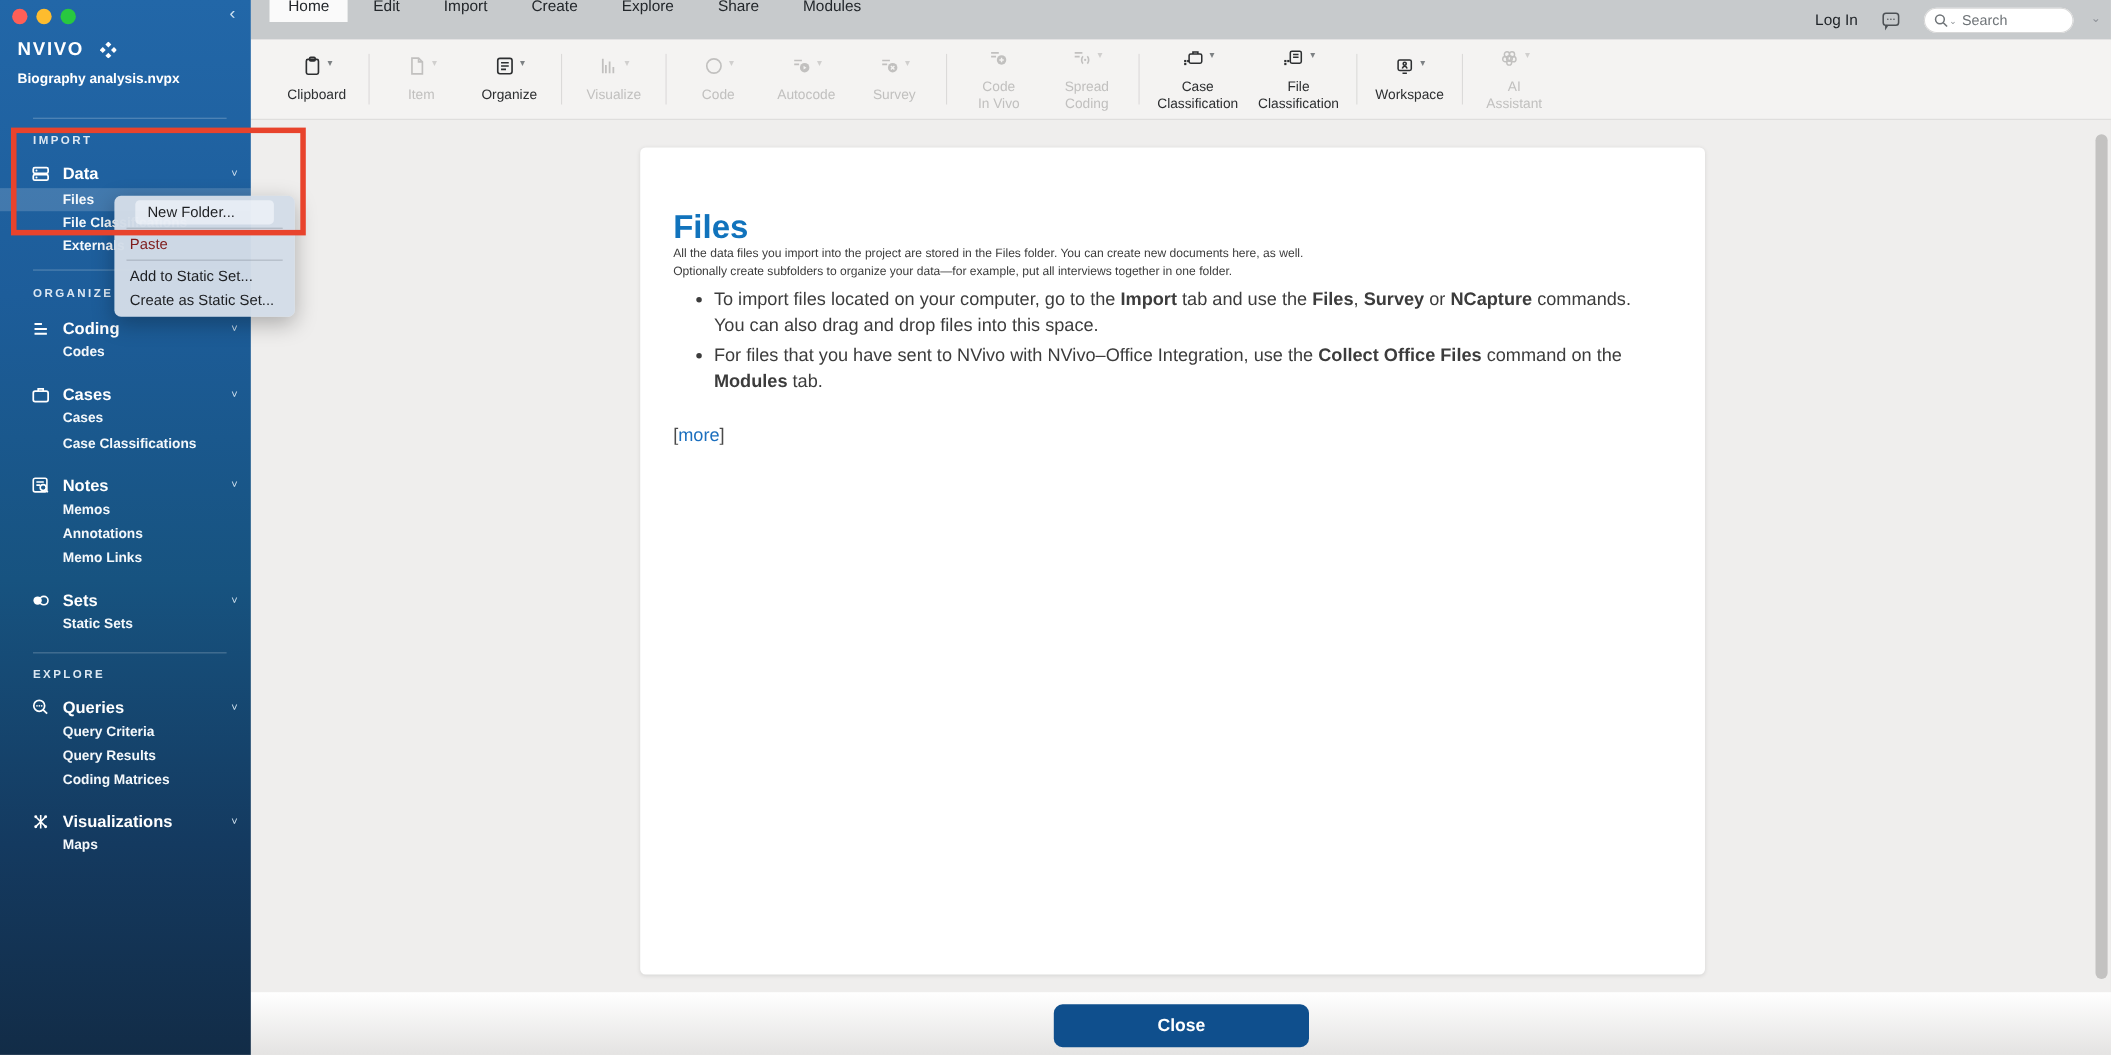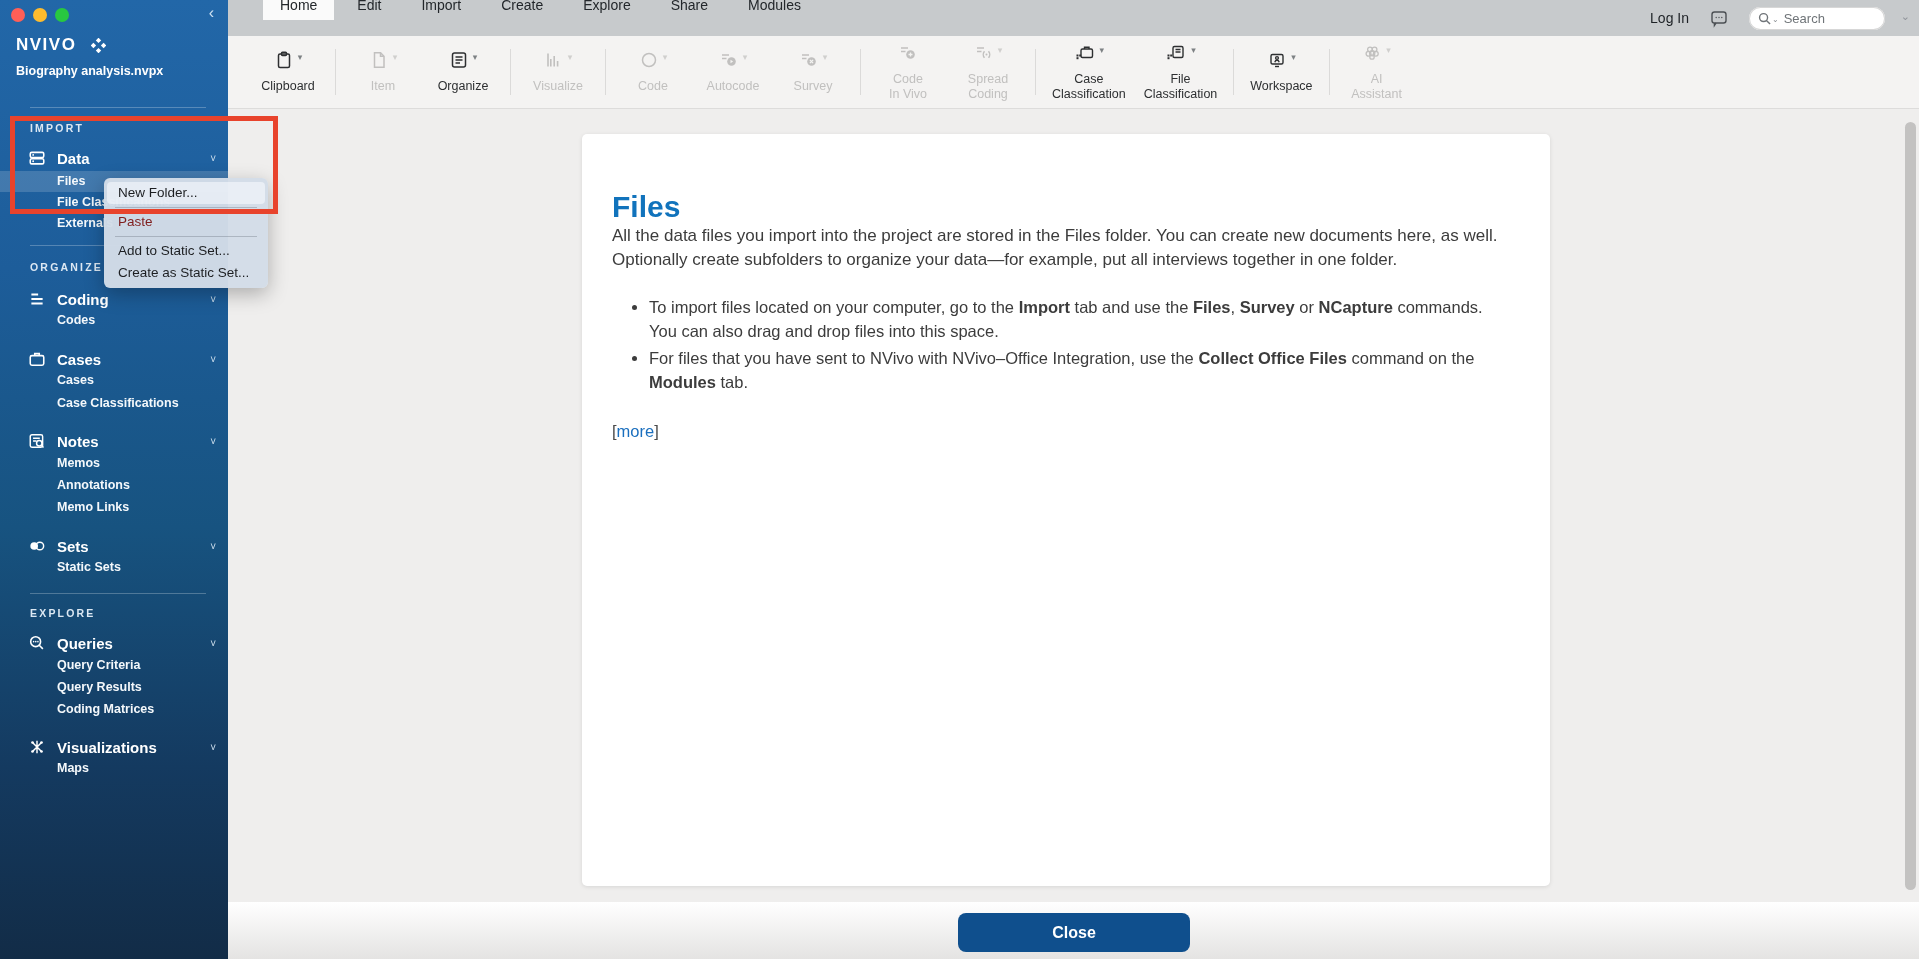--- a/index.html
+++ b/index.html
@@ -1,21 +1,21 @@
 <!DOCTYPE html>
 <html><head>
 <meta charset="utf-8">
 <style>
   html,body{margin:0;padding:0;background:#d8d8d8;}
   .app{position:relative;width:1919px;height:959px;background:#efeeed;overflow:hidden;
        font-family:"Liberation Sans",sans-serif;}
 
   
   .menubar{position:absolute;left:228px;top:0;width:1691px;height:36px;background:#c7cacc;}
-  .tabs{position:absolute;left:32px;top:0;height:20px;display:flex;align-items:flex-end;}
+  .tabs{position:absolute;left:14px;top:0;height:20px;display:flex;align-items:flex-end;}
   .tab{height:31px;padding:0 17px;margin:0 3px;display:flex;align-items:center;
        font-size:14px;color:#23272b;border-radius:7px 7px 0 0;white-space:nowrap;}
   .tab.active{background:#fafafa;}
   .menubar-right{position:absolute;right:34px;top:0;height:36px;display:flex;align-items:center;gap:20px;}
   .login{font-size:14px;color:#1e2226;}
   .chat-icon{color:#4c5054;display:flex;}
   .searchbox{width:118px;height:23px;background:#ffffff;border-radius:12px;display:flex;
              align-items:center;padding:0 9px;box-shadow:inset 0 0 0 1px #d7d7d7;}
   .searchbox svg{flex:0 0 auto;color:#6f7478;}
   .search-caret{font-size:8px;color:#8a8f93;margin:2px 3px 0 1px;}
@@ -35,24 +35,24 @@
   .rb .lbl{font-size:12.5px;line-height:1.2;text-align:center;margin-top:5px;white-space:nowrap;}
   .rb.disabled{color:#c1c0bf;}
   .rb.disabled .caret{color:#d0cfce;}
   .rsep{width:1px;height:46px;background:#dbdad9;margin:0 7px;flex:0 0 auto;}
 
   
   .main-card{position:absolute;left:582px;top:134px;width:968px;height:752px;background:#ffffff;
              border-radius:5px;box-shadow:0 1px 4px rgba(0,0,0,.10);box-sizing:border-box;
              padding:56px 38px 0 30px;}
   .card-title{margin:0;font-size:30px;font-weight:700;color:#1173bc;}
-  .main-card p{font-size:17px;color:#3c3c3c;margin:0;line-height:1.42;}
+  .main-card p{font-size:11px;color:#3c3c3c;margin:0;line-height:1.42;}
   .p1{margin-top:34px;}
   .p2{margin-top:22px;}
-  .main-card ul{margin:24px 0 0;padding-left:37px;}
+  .main-card ul{margin:6px 0 0;padding-left:37px;}
   .main-card li{font-size:16.5px;color:#3c3c3c;line-height:1.45;margin-bottom:3px;}
   .more{margin-top:27px;font-size:16.5px;}
   .more .br{color:#4a4a4a;}
   .more a{color:#1b6fbe;text-decoration:none;cursor:pointer;}
 
   .bottom-strip{position:absolute;left:228px;top:902px;width:1691px;height:57px;
                 background:linear-gradient(#ffffff,#e4e3e2);}
   .close-btn{position:absolute;left:958px;top:913px;width:232px;height:39px;background:#0f4f8d;
              border:none;border-radius:8px;color:#ffffff;font-size:16px;font-weight:700;
              font-family:"Liberation Sans",sans-serif;cursor:pointer;}
@@ -79,21 +79,21 @@
   .sitem{position:absolute;left:0;right:0;height:21px;line-height:21px;padding-left:57px;
          font-size:12.5px;font-weight:700;color:#f4f8fb;cursor:pointer;}
   .sitem.selected{background:rgba(255,255,255,.16);}
 
   
   .context-menu{position:absolute;left:104px;top:178px;width:164px;box-sizing:border-box;
                 background:rgba(211,220,231,.97);border-radius:6px;padding:4px 0;z-index:6;
                 box-shadow:0 6px 20px rgba(0,0,0,.28);}
   .cmi{height:22px;line-height:22px;padding:0 8px 0 14px;font-size:13.5px;color:#1d1f22;
        white-space:nowrap;cursor:pointer;}
-  .cmi.hl{background:rgba(250,252,255,.55);border-radius:4px;margin:0 3px;padding:0 5px 0 11px;}
+  .cmi.hl{background:rgba(250,252,255,.55);border-radius:4px;margin:0 19px;padding:0 5px 0 11px;}
   .cmi.disabled{color:#7f1d1d;cursor:default;}
   .cmsep{height:1px;background:rgba(100,110,120,.35);margin:3px 11px;}
 
   
   .red-box{position:absolute;left:10px;top:116px;width:268px;height:98px;box-sizing:border-box;
            border:5px solid #e8432c;z-index:10;pointer-events:none;}
 </style>
 </head>
 <body>
 

